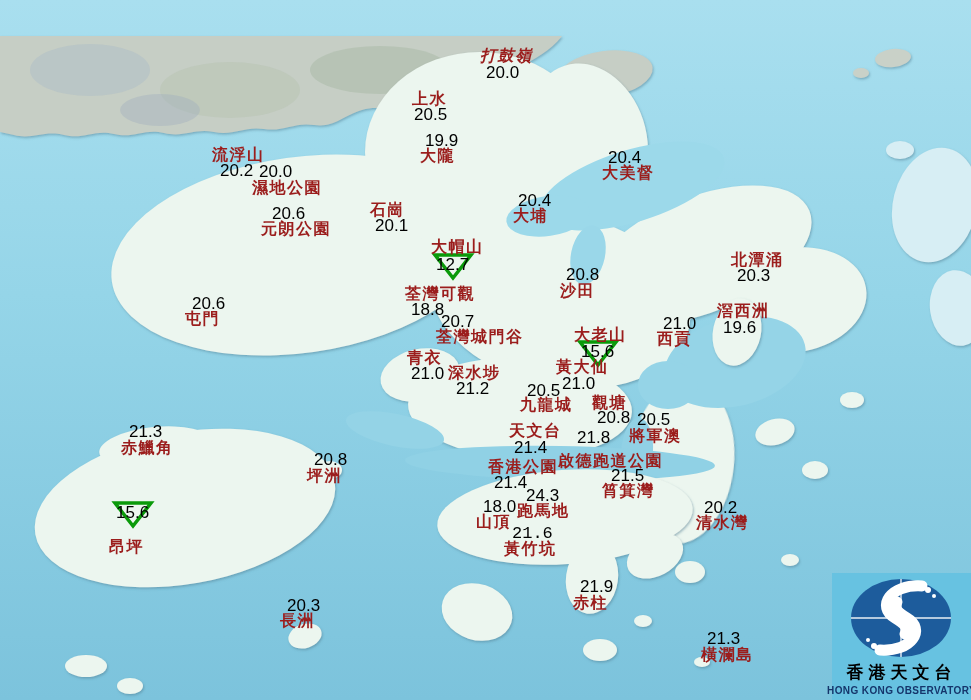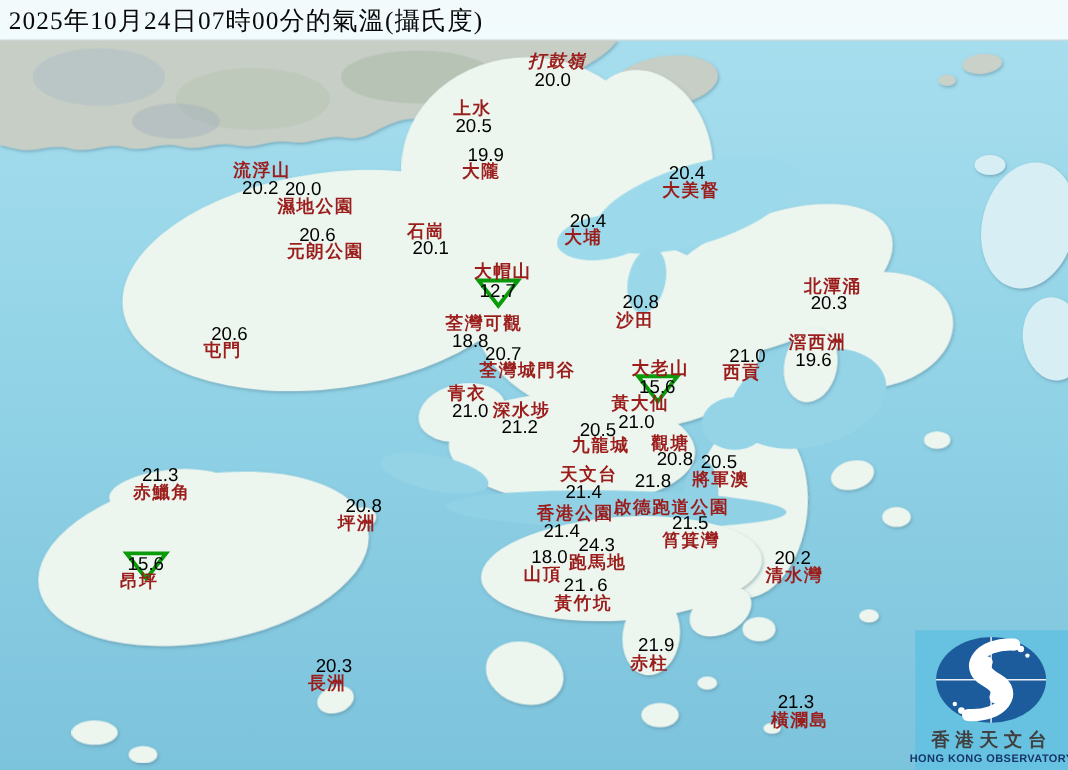--- a/index.html
+++ b/index.html
@@ -14,21 +14,21 @@
        padding-left:8px;letter-spacing:1px;white-space:nowrap;}
   #stations{position:absolute;left:0;top:0;width:100%;height:100%;z-index:4;}
   .temp{position:absolute;font:500 17px "Liberation Sans","DejaVu Sans",sans-serif;
        color:#000;z-index:6;white-space:nowrap;}
   .sname{position:absolute;font:700 16px "Liberation Serif","DejaVu Serif",serif;
        color:#9b1d1c;z-index:6;white-space:nowrap;letter-spacing:1.5px;}
   .min-tri{position:absolute;z-index:5;line-height:0;}
   .min-tri svg polygon{fill:none;stroke:#0a9a0a;stroke-width:3.5;stroke-linejoin:miter;}
   #logo{position:absolute;left:832px;top:573px;width:139px;height:127px;z-index:9;
        background:#67c2e1;display:flex;flex-direction:column;align-items:center;}
-  #logo .cn{font:700 17px "Liberation Serif","DejaVu Serif",serif;color:#404040;
+  #logo .cn{font:700 17px "Liberation Serif","DejaVu Serif",serif;color:#000000;
        letter-spacing:5px;margin-top:2px;white-space:nowrap;}
   #logo .en{font:700 10px "Liberation Sans","DejaVu Sans",sans-serif;color:#15356b;
        letter-spacing:0.4px;white-space:nowrap;margin-top:1px;}
 </style>
 </head>
 <body>
 
 <div id="app">
 
   <svg id="map-svg" width="971" height="700" viewBox="0 0 971 700">
@@ -98,23 +98,20 @@
       <ellipse cx="130" cy="686" rx="13" ry="8"></ellipse>
     </g>
 
     <g fill="#d7eef4" filter="url(#soft)">
       <ellipse cx="935" cy="205" rx="42" ry="58" transform="rotate(14 935 205)"></ellipse>
       <ellipse cx="958" cy="308" rx="28" ry="38" transform="rotate(-8 958 308)"></ellipse>
       <ellipse cx="900" cy="150" rx="14" ry="9"></ellipse>
     </g>
   </svg>
 
-  <div id="title-bar">
-    <span class="t">2025年10月24日07時00分的氣溫(攝氏度)</span>
-  </div>
 
   <div id="stations">
       <span class="temp" style="left: 486px; top: 63px;">20.0</span>
       <span class="sname" style="left: 480px; top: 46px; font-style: italic;">打鼓嶺</span>
       <span class="temp" style="left: 414px; top: 105px;">20.5</span>
       <span class="sname" style="left: 412px; top: 89px;">上水</span>
       <span class="temp" style="left: 425px; top: 131px;">19.9</span>
       <span class="sname" style="left: 420px; top: 146px;">大隴</span>
       <span class="temp" style="left: 220px; top: 161px;">20.2</span>
       <span class="sname" style="left: 212px; top: 145px;">流浮山</span>
@@ -177,21 +174,21 @@
       <span class="temp" style="left: 611px; top: 466px;">21.5</span>
       <span class="sname" style="left: 602px; top: 481px;">筲箕灣</span>
       <span class="temp" style="left: 526px; top: 486px;">24.3</span>
       <span class="sname" style="left: 517px; top: 501px;">跑馬地</span>
       <span class="temp" style="left: 483px; top: 497px;">18.0</span>
       <span class="sname" style="left: 476px; top: 512px;">山頂</span>
       <span class="min-tri" style="left: 111px; top: 499px;"><svg width="44" height="30" viewBox="0 0 44 30">
           <polygon points="4,4 40,4 22,27"></polygon>
         </svg></span>
       <span class="temp" style="left: 116px; top: 503px;">15.6</span>
-      <span class="sname" style="left: 109px; top: 519px;">昂坪</span>
+      <span class="sname" style="left: 109px; top: 537px;">昂坪</span>
       <span class="temp" style="left: 704px; top: 498px;">20.2</span>
       <span class="sname" style="left: 696px; top: 513px;">清水灣</span>
       <span class="temp" style="left: 512px; top: 524px; font-family: Liberation Mono, monospace;">21.6</span>
       <span class="sname" style="left: 504px; top: 539px;">黃竹坑</span>
       <span class="temp" style="left: 580px; top: 577px;">21.9</span>
       <span class="sname" style="left: 573px; top: 593px;">赤柱</span>
       <span class="temp" style="left: 287px; top: 596px;">20.3</span>
       <span class="sname" style="left: 280px; top: 611px;">長洲</span>
       <span class="temp" style="left: 707px; top: 629px;">21.3</span>
       <span class="sname" style="left: 701px; top: 645px;">橫瀾島</span>

